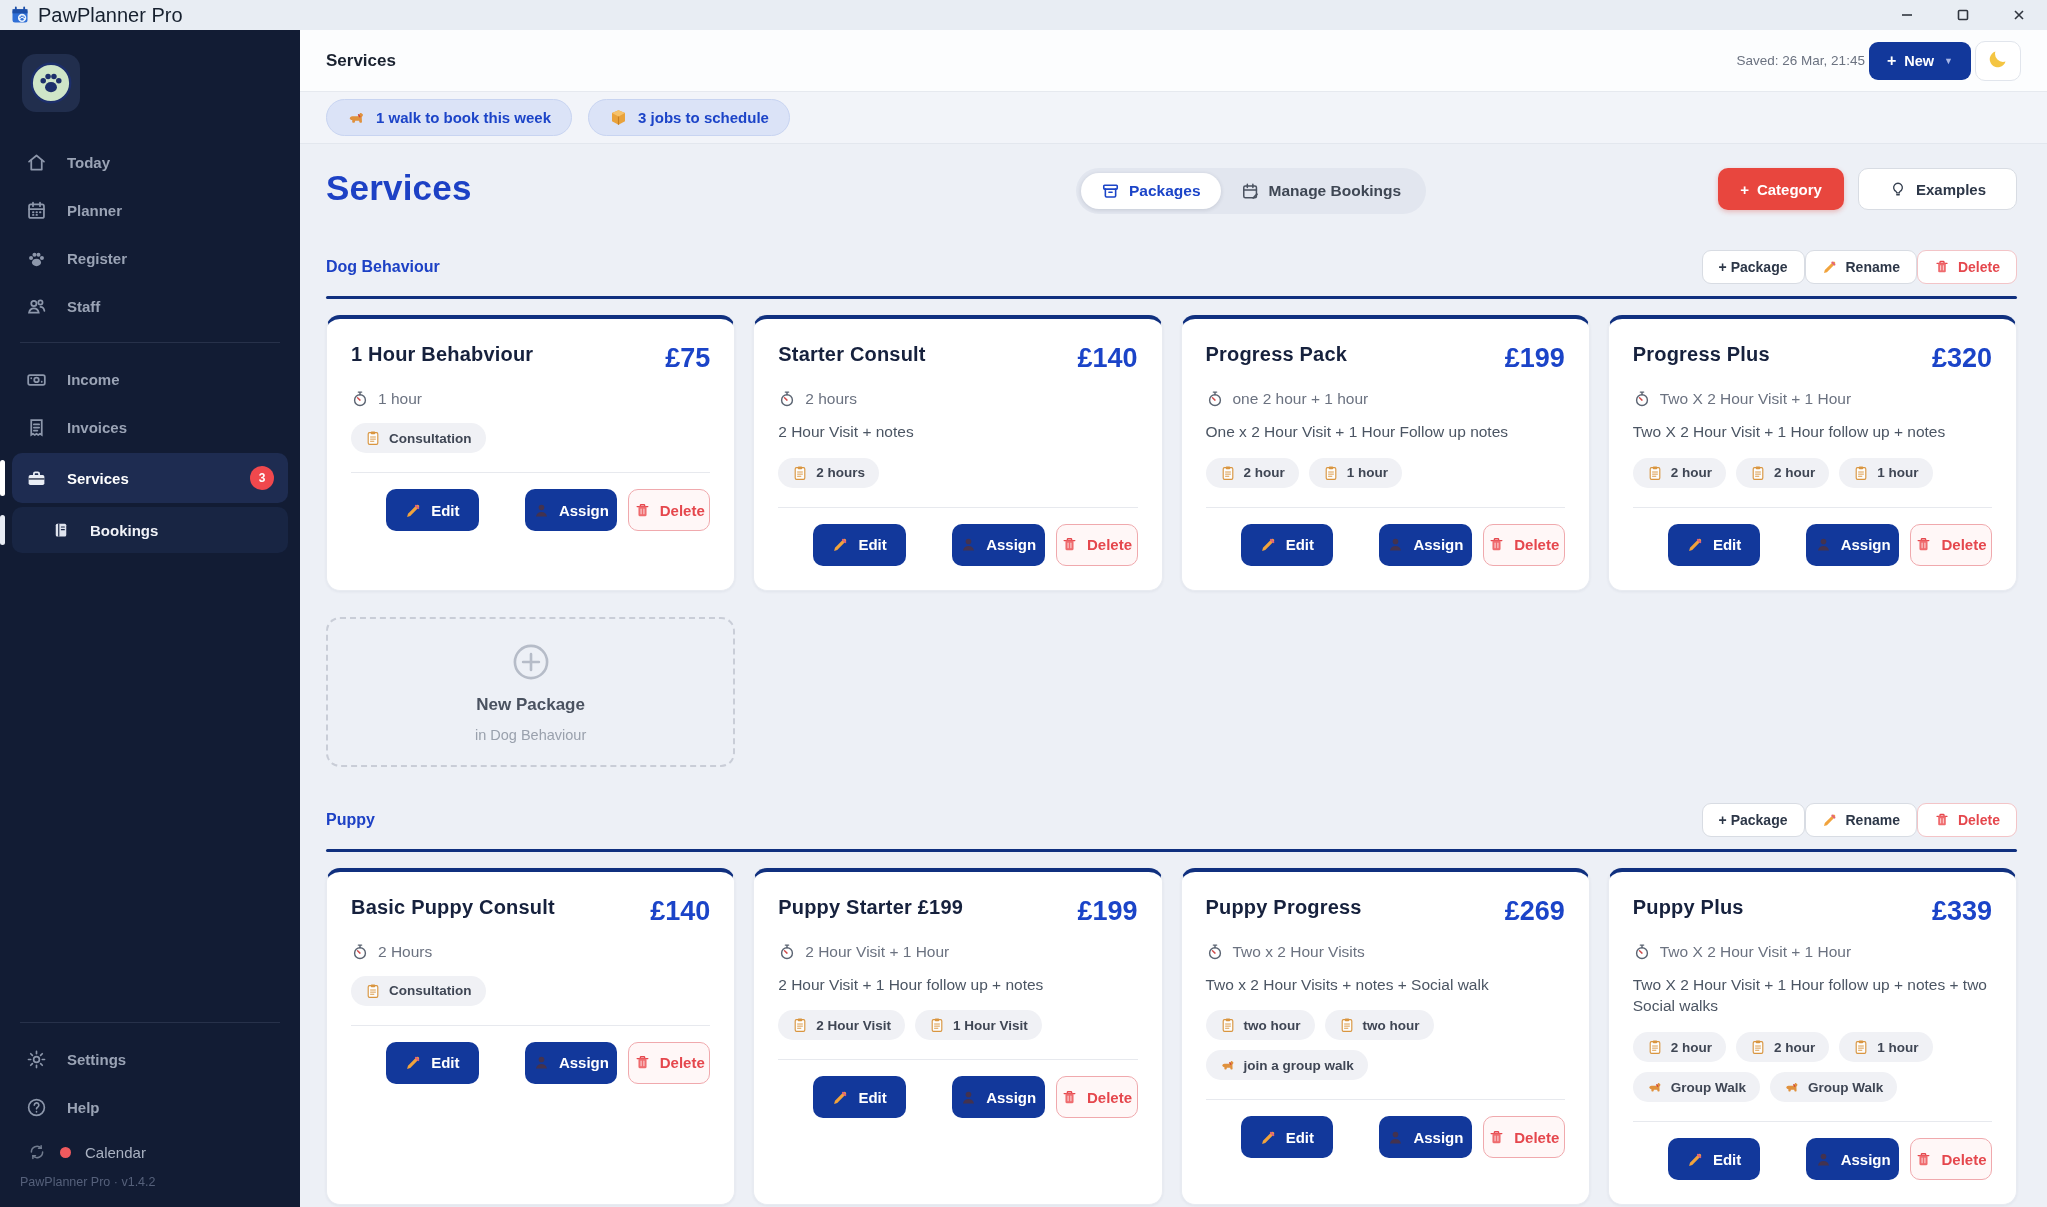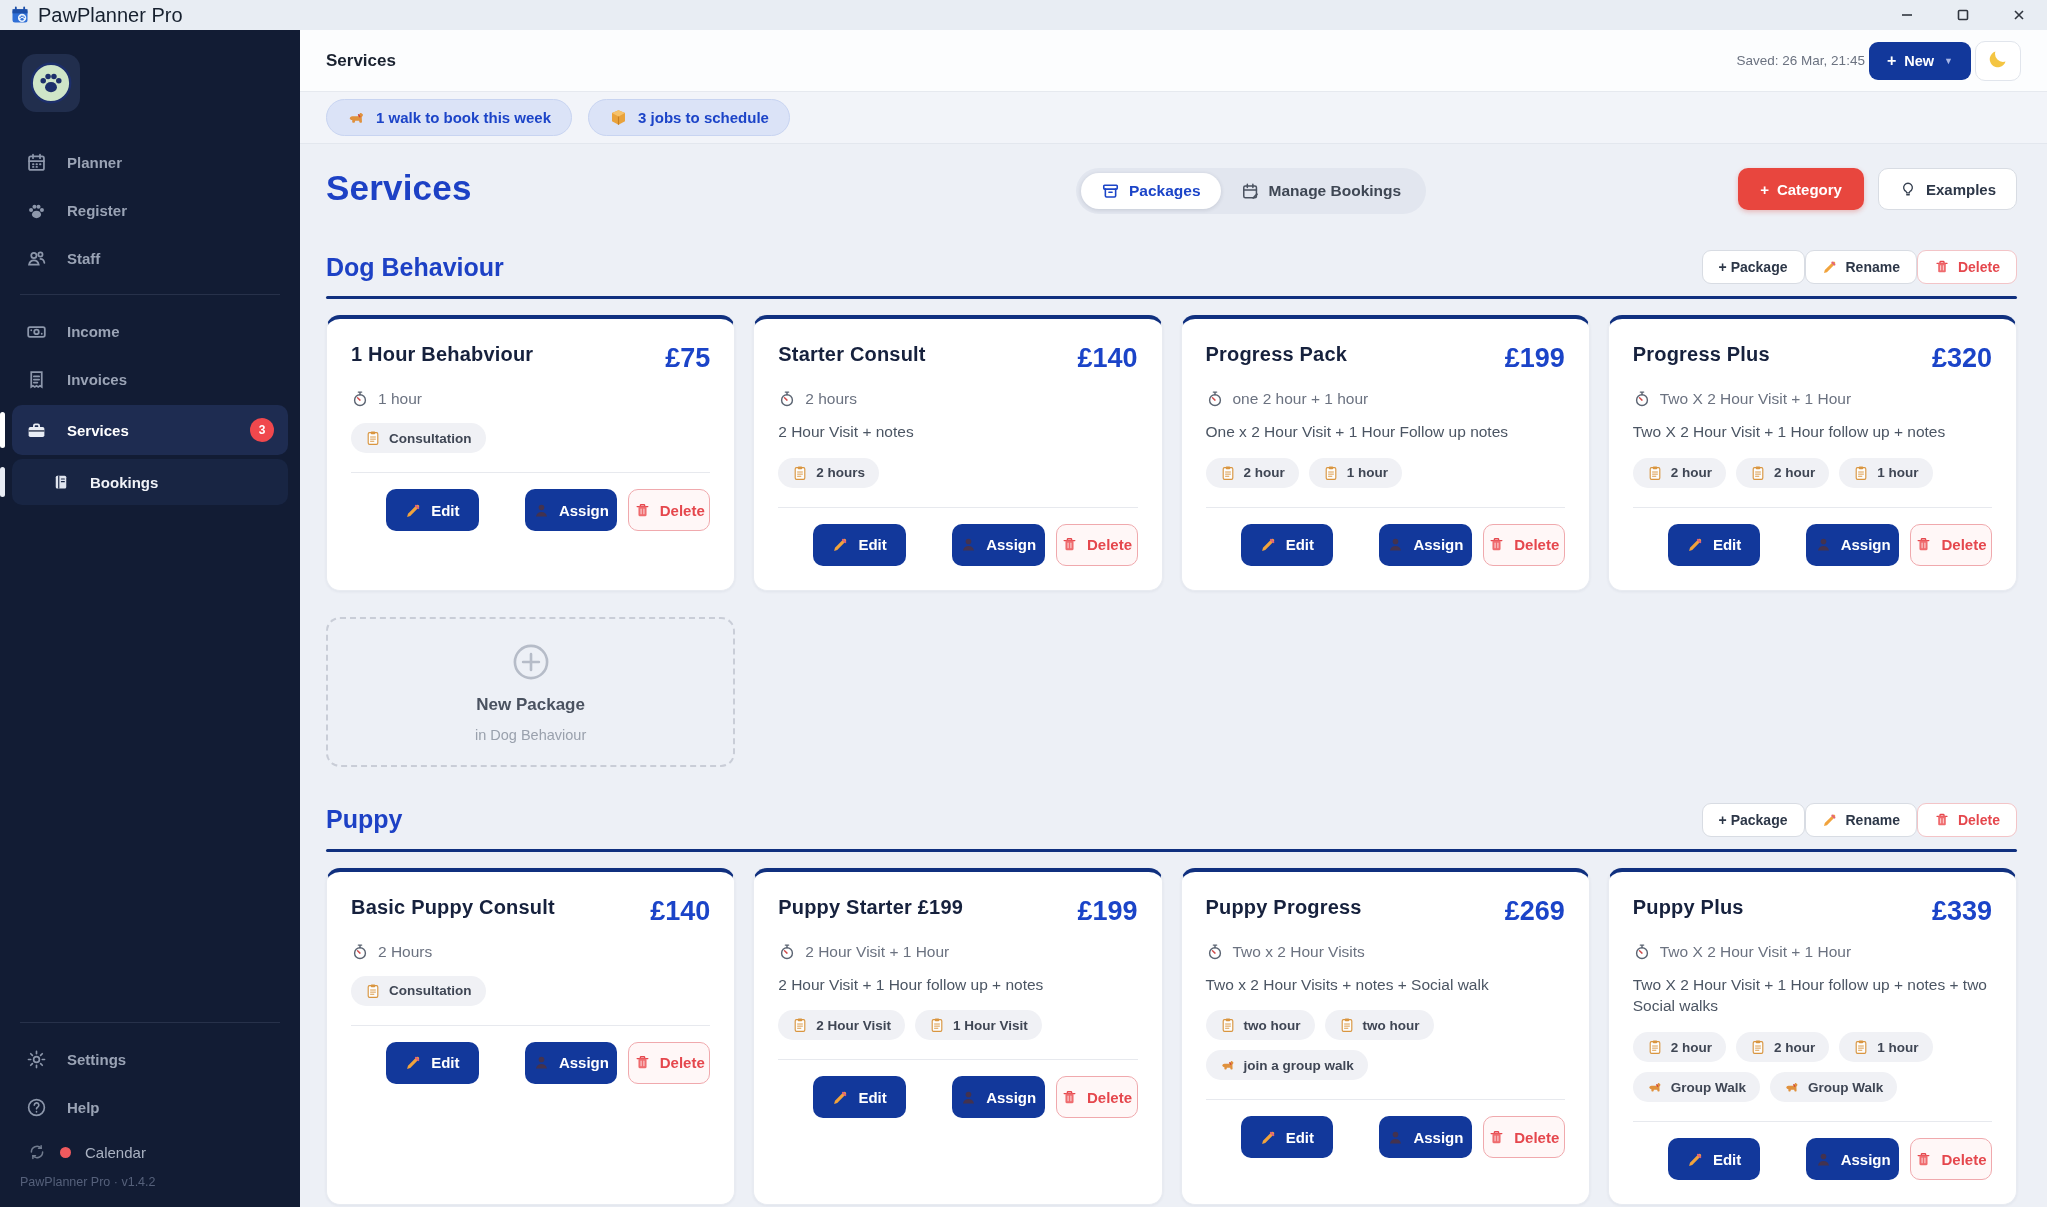--- a/index.html
+++ b/index.html
@@ -68,27 +68,27 @@
   .ph-left { width:750px; }
   .page-title { font-size:35px; font-weight:800; color:#1d41c5; letter-spacing:.2px; }
   .page-sub { font-size:15px; color:#4b5563; margin-top:10px; }
   .tabs { display:flex; background:#e2e6ef; border-radius:999px; padding:5px; height:46px; align-self:flex-start; }
   .tab { display:flex; align-items:center; gap:9px; padding:0 20px; border-radius:999px; font-size:15.5px; font-weight:700; color:#3f4754; cursor:pointer; }
   .tab .tab-ic { width:19px; height:19px; display:flex; }
   .tab .tab-ic svg { width:19px; height:19px; }
   .tab.active { background:#ffffff; color:#1b44c8; box-shadow:0 1px 4px rgba(20,30,60,.14); }
   .ph-right { margin-left:auto; display:flex; gap:14px; }
   .btn-category { display:flex; align-items:center; gap:8px; background:#e8463e; color:#fff; border:none; border-radius:10px; padding:0 22px; height:42px; font-size:15px; font-weight:700; cursor:pointer; box-shadow:0 2px 5px rgba(220,60,50,.3); font-family:inherit; }
-  .btn-examples { display:flex; align-items:center; gap:9px; background:#ffffff; color:#2d3748; border:1px solid #d8dce3; border-radius:10px; padding:0 20px; height:42px; font-size:15px; font-weight:600; cursor:pointer; font-family:inherit; }
+  .btn-examples { display:flex; align-items:center; gap:9px; background:#ffffff; color:#2d3748; border:1px solid #d8dce3; border-radius:10px; padding:0 30px; height:42px; font-size:15px; font-weight:600; cursor:pointer; font-family:inherit; }
   .btn-examples .ic svg { width:18px; height:18px; }
 
   
   .section { margin-top:36px; }
   .section-head { display:flex; align-items:center; }
-  .section-title { font-size:25px; font-weight:700; color:#1d41c5; }
+  .section-title { font-size:16px; font-weight:700; color:#1d41c5; }
   .section-actions { margin-left:auto; display:flex; gap:0; }
   .btn-sm { display:flex; align-items:center; gap:8px; background:#fff; border:1px solid #d8dce3; border-radius:9px; height:34px; padding:0 16px; font-size:14px; font-weight:600; color:#2d3748; cursor:pointer; font-family:inherit; }
   .btn-sm .ic { width:16px; height:16px; display:flex; }
   .btn-sm .ic svg { width:16px; height:16px; }
   .btn-sm.danger { color:#e5474d; border-color:#f3c4c7; }
   .section-rule { height:3px; background:#10307f; border-radius:2px; margin-top:12px; }
 
   .cards { display:grid; grid-template-columns:repeat(4, 1fr); gap:26px 18px; margin-top:16px; }
   .card { background:#fff; border:1px solid #e8ebf1; border-top:4px solid #10307f; border-radius:14px; padding:24px 24px 24px; box-shadow:0 1px 3px rgba(16,30,70,.06); display:flex; flex-direction:column; align-items:stretch; }
   .card-top { display:flex; align-items:flex-start; }
@@ -163,20 +163,29 @@
             <circle cx="24" cy="24" r="21" fill="none" stroke="#1d2f6b" stroke-width="2.5"></circle>
             <ellipse cx="24" cy="28.5" rx="6.5" ry="5.5" fill="#1d2f6b"></ellipse>
             <circle cx="15.5" cy="21.5" r="3" fill="#1d2f6b"></circle>
             <circle cx="20.8" cy="16.8" r="3" fill="#1d2f6b"></circle>
             <circle cx="27.2" cy="16.8" r="3" fill="#1d2f6b"></circle>
             <circle cx="32.5" cy="21.5" r="3" fill="#1d2f6b"></circle>
           </svg>
       </div>
     </div>
     <nav id="nav">
+        <div class="nav-item">
+    <span class="nav-ic">
+            <svg viewBox="0 0 24 24" fill="none" stroke="currentColor" stroke-width="2" stroke-linecap="round" stroke-linejoin="round">
+              <path d="M3.5 11L12 4l8.5 7"></path>
+              <path d="M6 9.5V20h12V9.5"></path>
+            </svg>
+          </span>
+    <span class="nav-label">Today</span>
+  </div>
         <div class="nav-item">
     <span class="nav-ic">
             <svg viewBox="0 0 24 24" fill="none" stroke="currentColor" stroke-width="2" stroke-linecap="round">
               <rect x="3.5" y="5" width="17" height="15.5" rx="2"></rect>
               <path d="M8 3v4M16 3v4M3.5 10.5h17"></path>
               <path d="M8 14h.5M12 14h.5M16 14h.5M8 17h.5M12 17h.5" stroke-width="2.2"></path>
             </svg>
           </span>
     <span class="nav-label">Planner</span>
   </div>

